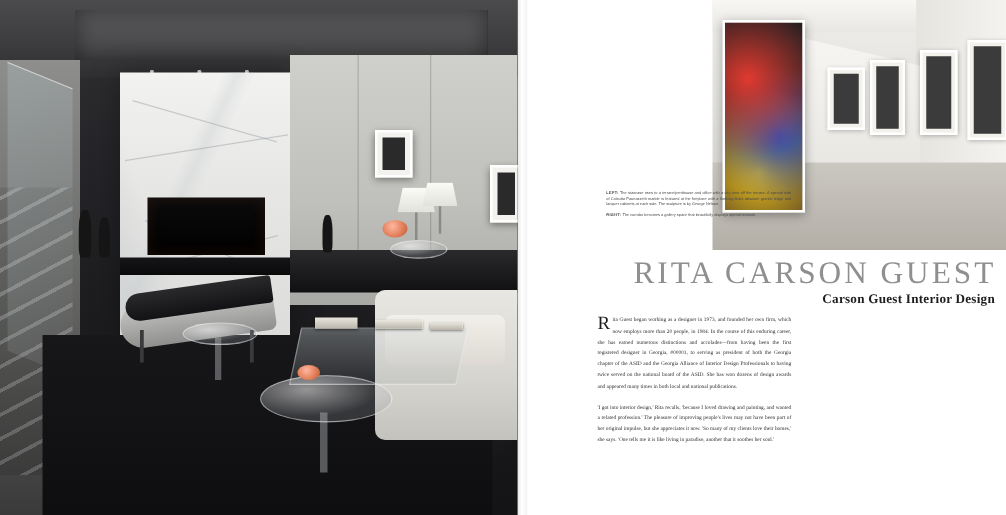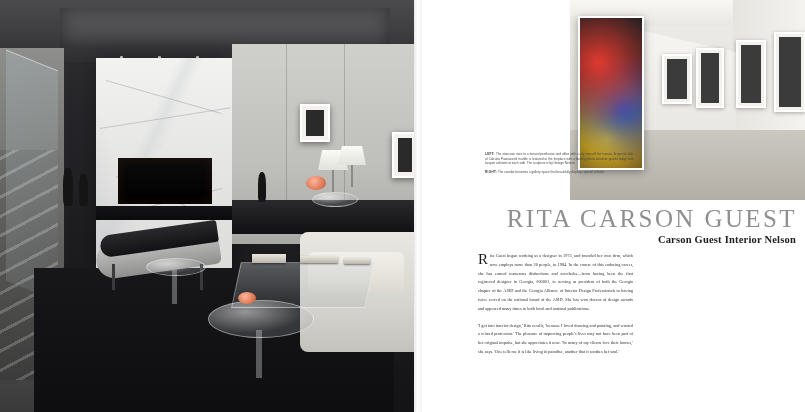--- a/index.html
+++ b/index.html
@@ -390,21 +390,21 @@
         <span class="lead">LEFT:</span>
         <span>The staircase rises to a terrace/penthouse and office with a city view off the terrace. A special slab of Calcutta Paonazzetti marble is featured at the fireplace with a flanking black absolute granite ledge and lacquer cabinets at each side. The sculpture is by George Nelson.</span>
       </p>
       <p>
         <span class="lead">RIGHT:</span>
         <span>The corridor becomes a gallery space that beautifully displays special artwork.</span>
       </p>
     </div>
 
     <div class="headline">RITA CARSON GUEST</div>
-    <div class="subhead">Carson Guest Interior Nelson</div>
+    <div class="subhead">Carson Guest Interior Design</div>
 
     <div class="body-copy">
       <p>
         <span class="dropcap">R</span><span>ita Guest began working as a designer in 1973, and founded her own firm, which now employs more than 20 people, in 1984. In the course of this enduring career, she has earned numerous distinctions and accolades—from having been the first registered designer in Georgia, #00001, to serving as president of both the Georgia chapter of the ASID and the Georgia Alliance of Interior Design Professionals to having twice served on the national board of the ASID. She has won dozens of design awards and appeared many times in both local and national publications.</span>
       </p>
       <p>
         <span>'I got into interior design,' Rita recalls, 'because I loved drawing and painting, and wanted a related profession.' The pleasure of improving people's lives may not have been part of her original impulse, but she appreciates it now. 'So many of my clients love their homes,' she says. 'One tells me it is like living in paradise, another that it soothes her soul.'</span>
       </p>
     </div>
 

